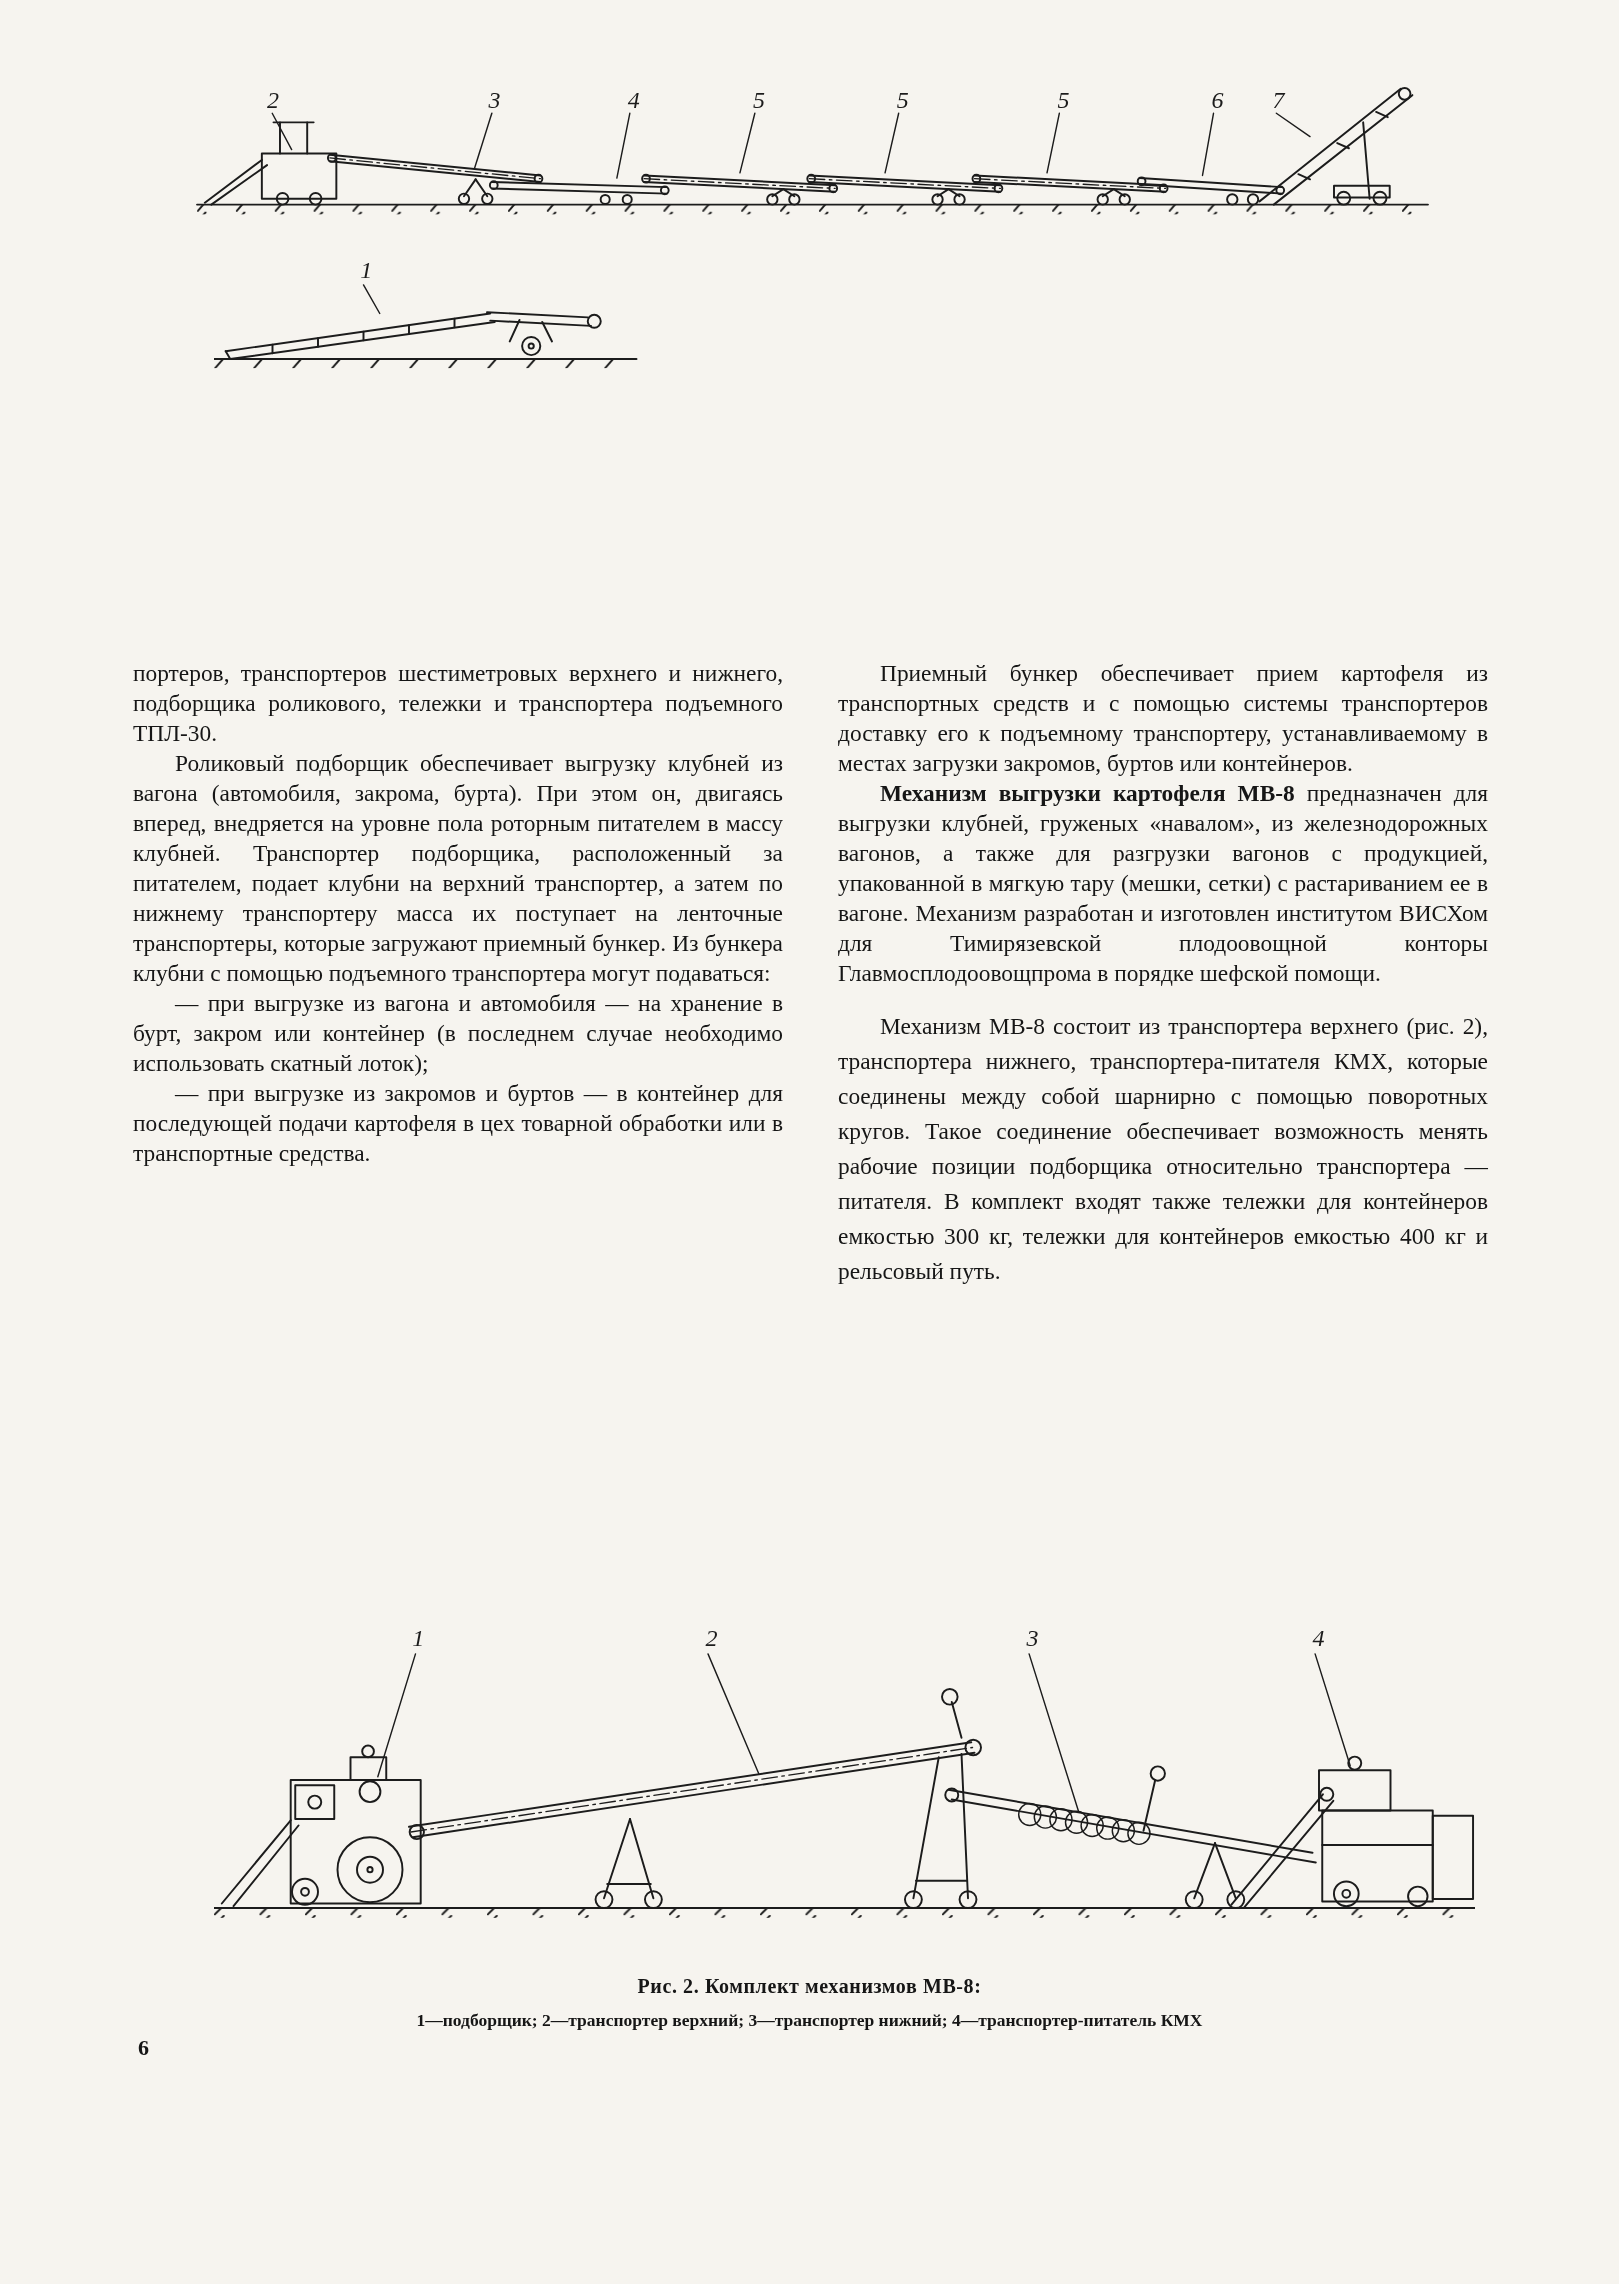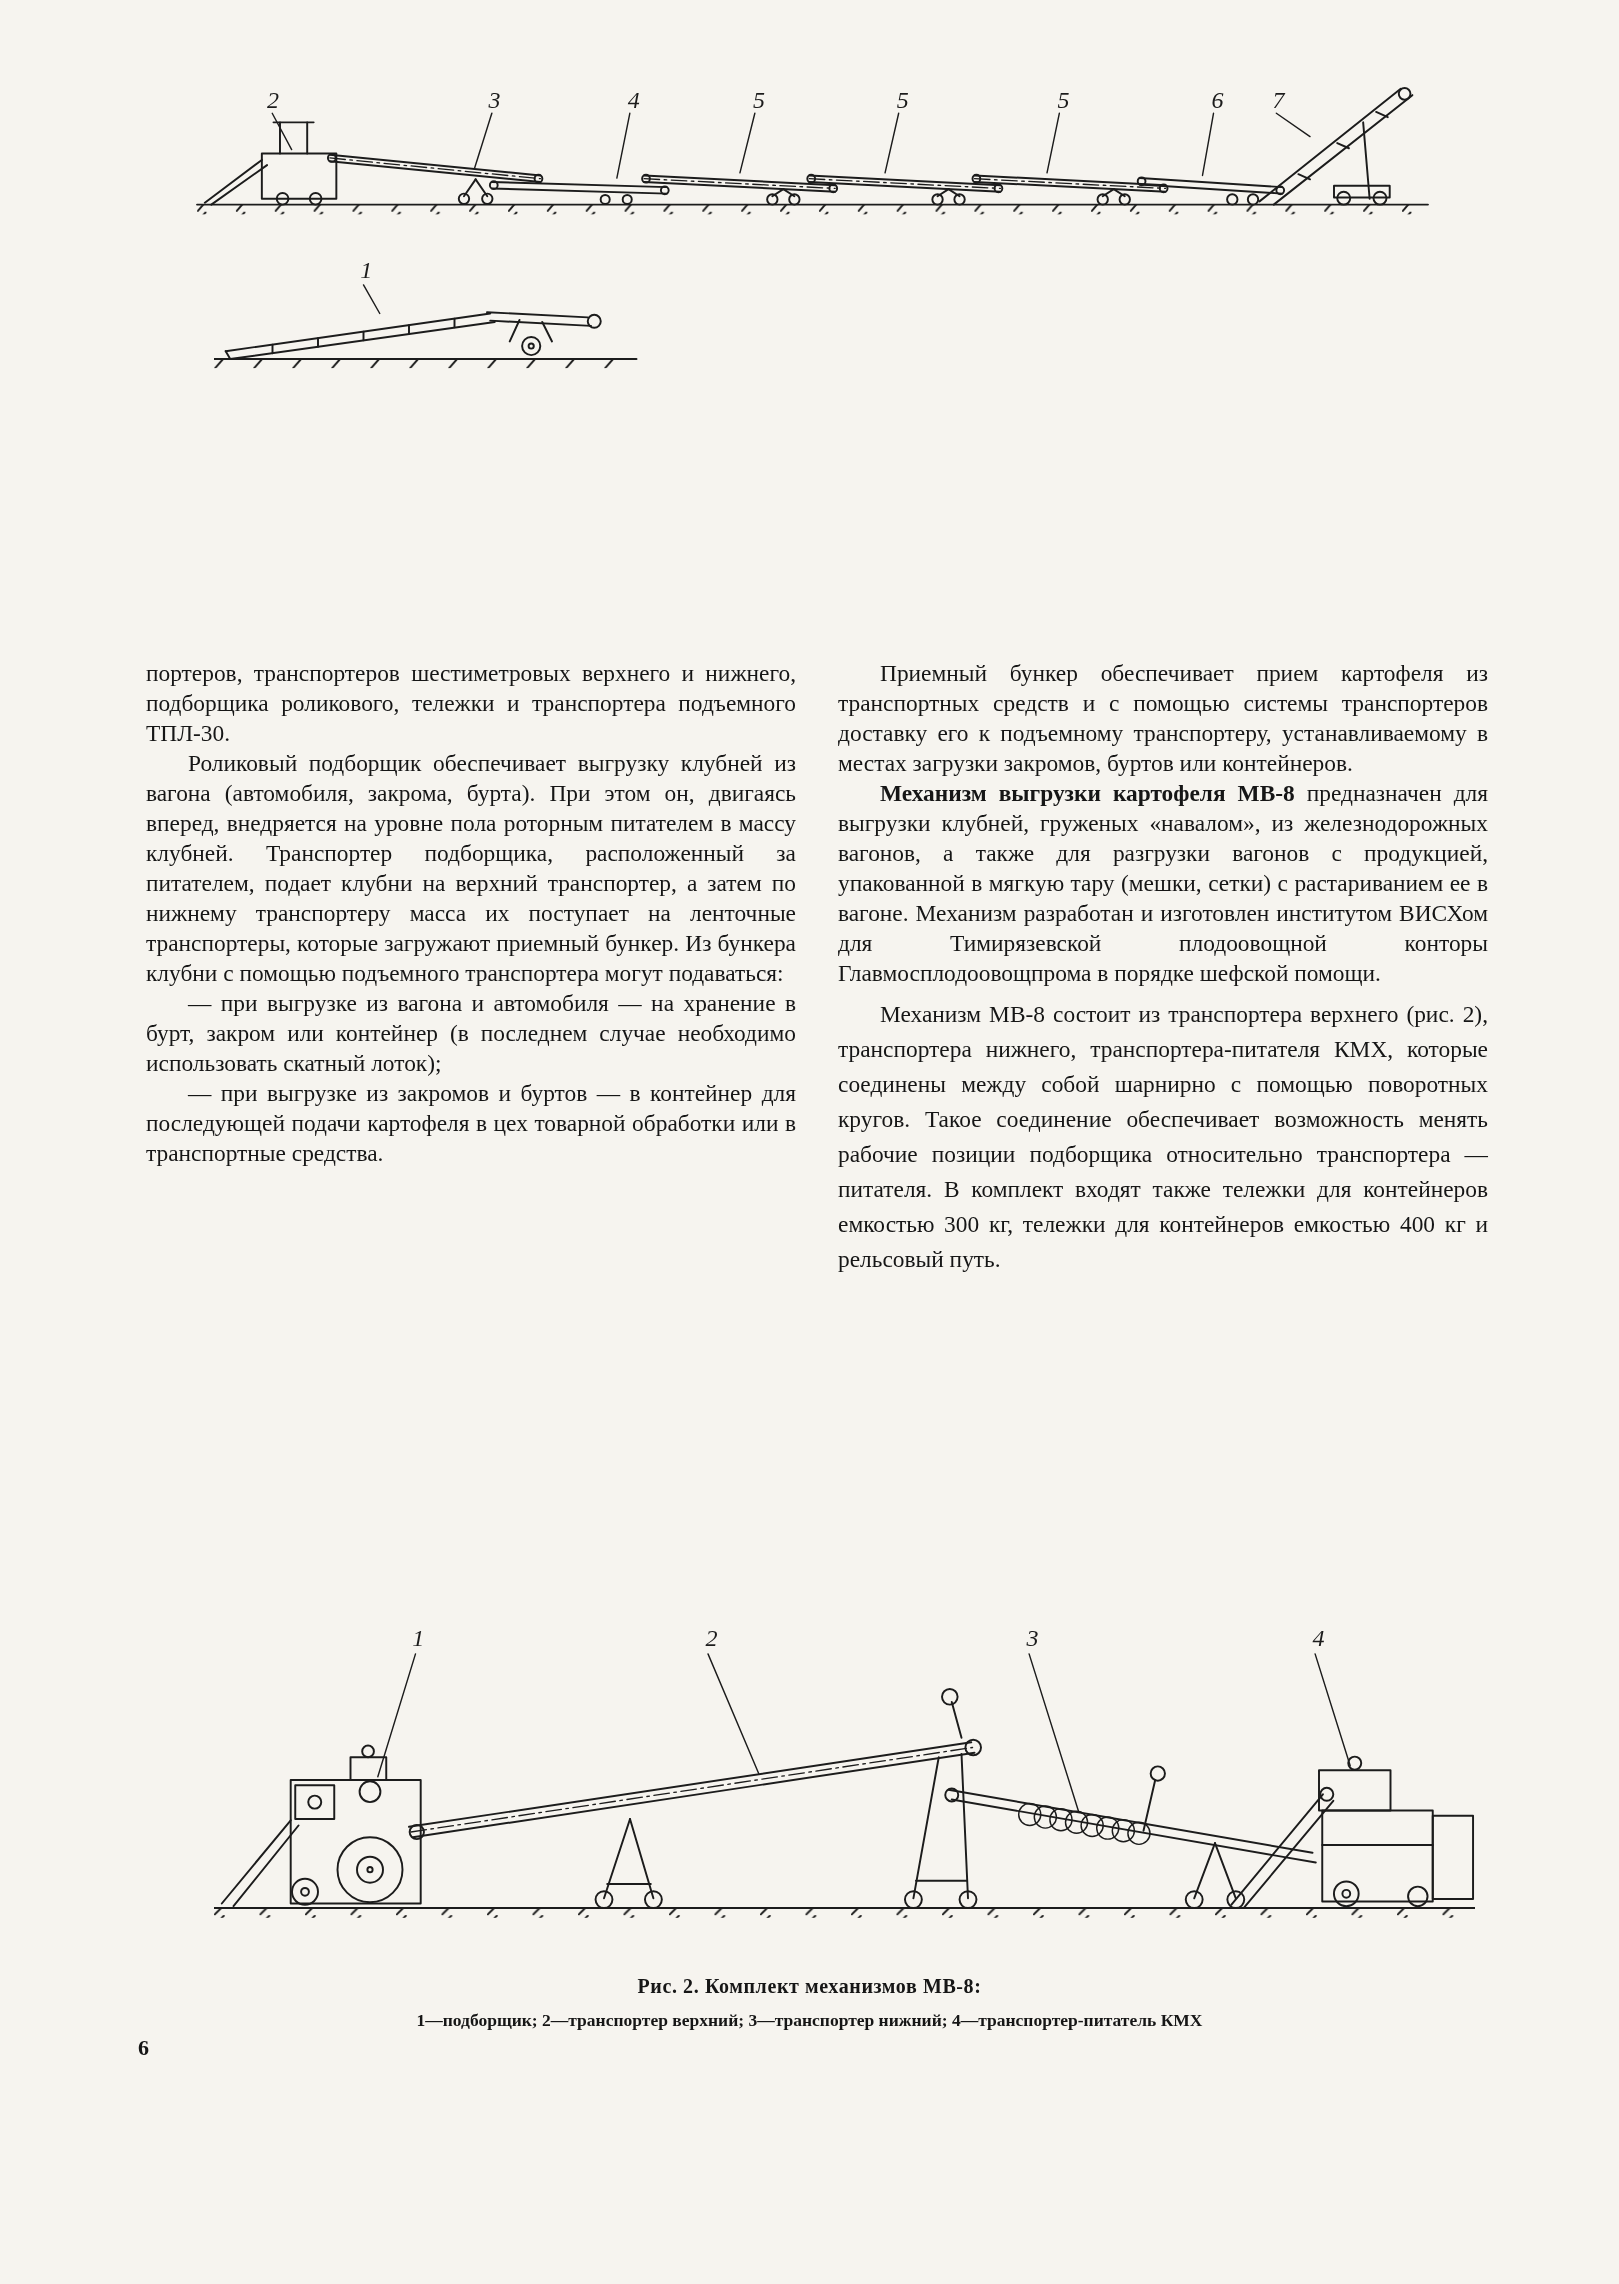--- a/index.html
+++ b/index.html
@@ -10,21 +10,21 @@
   .draw{stroke:#1c1c1c;fill:none;stroke-width:3;stroke-linecap:round;stroke-linejoin:round;}
   .thin{stroke-width:2.2;}
   .axis{stroke:#1c1c1c;fill:none;stroke-width:2;stroke-dasharray:24 7 4 7;}
   .lbl{font-family:"Liberation Serif",serif;font-style:italic;font-size:37px;fill:#1c1c1c;}
   .caption{position:absolute;left:0;width:1619px;text-align:center;}
   .cap-title{font-size:20px;font-weight:bold;letter-spacing:0.6px;}
   .cap-legend{margin:10.4px auto 0;width:1157px;font-size:17.5px;font-weight:bold;line-height:25px;text-align:center;}
   .col{position:absolute;width:650px;font-size:23.4px;line-height:30px;text-align:justify;}
   .col p{margin:0;text-indent:42px;}
   .col p.noindent{text-indent:0;}
-  .col p.loose{line-height:35px;margin-top:9px;}
+  .col p.loose{line-height:35px;margin-top:21px;}
   .lead{font-weight:bold;}
   .pagenum{position:absolute;font-size:22px;font-weight:bold;}
 </style>
 </head>
 <body>
 
 <div class="page">
 
   <div class="fig" style="left:195px;top:77px;">
     <svg width="1235" height="149" viewBox="0 0 1900 230">
@@ -181,21 +181,21 @@
       <g>
         <text class="lbl" x="225" y="36">1</text>
         <line class="draw thin" x1="230" y1="46" x2="255" y2="90"></line>
       </g>
     </svg>
   </div>
 
   <div class="caption" style="top:419px;">
   </div>
 
-  <div class="col" style="left:146px;top:658px;">
+  <div class="col" style="left:133px;top:658px;">
     <p class="noindent">портеров, транспортеров шестиметровых верхнего и нижнего, подборщика роликового, тележки и транспортера подъемного ТПЛ-30.</p>
     <p>Роликовый подборщик обеспечивает выгрузку клубней из вагона (автомобиля, закрома, бурта). При этом он, двигаясь вперед, внедряется на уровне пола роторным питателем в массу клубней. Транспортер подборщика, расположенный за питателем, подает клубни на верхний транспортер, а затем по нижнему транспортеру масса их поступает на ленточные транспортеры, которые загружают приемный бункер. Из бункера клубни с помощью подъемного транспортера могут подаваться:</p>
     <p>— при выгрузке из вагона и автомобиля — на хранение в бурт, закром или контейнер (в последнем случае необходимо использовать скатный лоток);</p>
     <p>— при выгрузке из закромов и буртов — в контейнер для последующей подачи картофеля в цех товарной обработки или в транспортные средства.</p>
   </div>
 
   <div class="col" style="left:838px;top:658px;font-family:Liberation Serif, serif;">
     <p><span class="lead"></span><span>Приемный бункер обеспечивает прием картофеля из транспортных средств и с помощью системы транспортеров доставку его к подъемному транспортеру, устанавливаемому в местах загрузки закромов, буртов или контейнеров.</span></p>
     <p><span class="lead">Механизм выгрузки картофеля МВ-8</span><span> предназначен для выгрузки клубней, груженых «навалом», из железнодорожных вагонов, а также для разгрузки вагонов с продукцией, упакованной в мягкую тару (мешки, сетки) с растариванием ее в вагоне. Механизм разработан и изготовлен институтом ВИСХом для Тимирязевской плодоовощной конторы Главмосплодоовощпрома в порядке шефской помощи.</span></p>
     <p class="loose"><span class="lead"></span><span>Механизм МВ-8 состоит из транспортера верхнего (рис. 2), транспортера нижнего, транспортера-питателя КМХ, которые соединены между собой шарнирно с помощью поворотных кругов. Такое соединение обеспечивает возможность менять рабочие позиции подборщика относительно транспортера — питателя. В комплект входят также тележки для контейнеров емкостью 300 кг, тележки для контейнеров емкостью 400 кг и рельсовый путь.</span></p>

